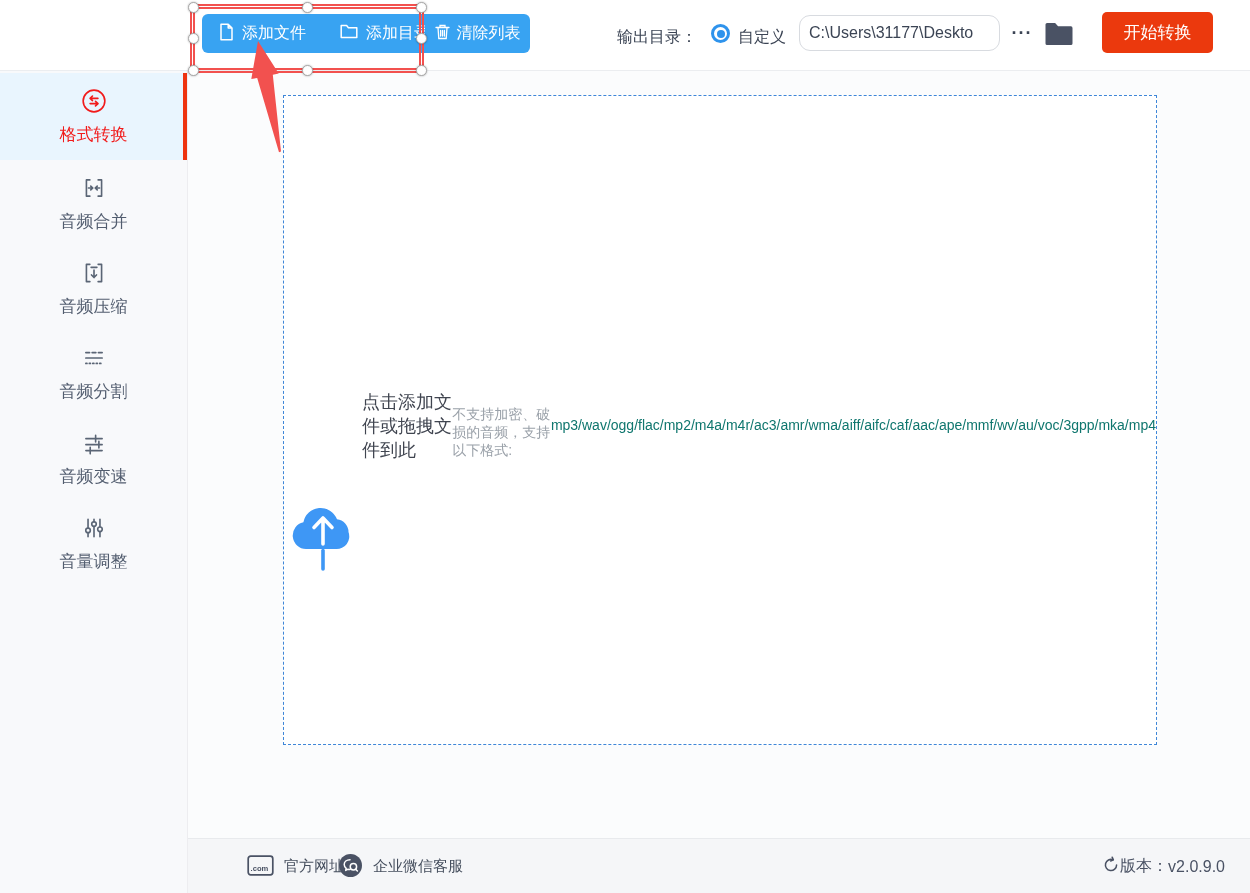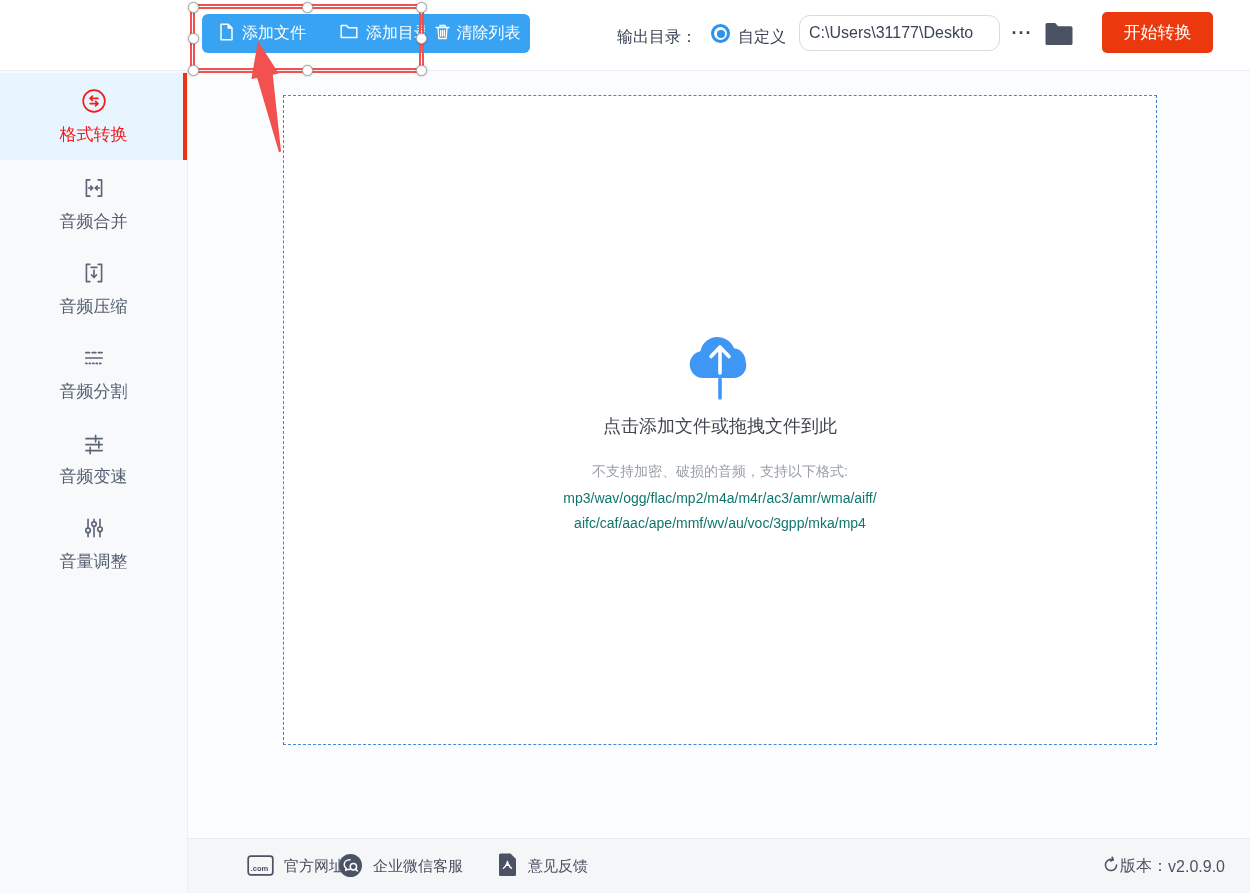--- a/index.html
+++ b/index.html
@@ -51,21 +51,21 @@
   .nav-item svg { display:block; }
   .nav-item.active { background:#e9f5fe; color:#f11b1b; height:87px; }
   .nav-item.active .active-bar { position:absolute; right:0; top:0; width:4px; height:100%;
               background:#ee3310; }
 
   
   .main { position:absolute; left:188px; top:71px; width:1062px; height:767px;
           background:#fbfcfd; }
   .dropzone { position:absolute; left:95px; top:24px; width:874px; height:650px;
               background:#ffffff; border:1px dashed #3e86d8; cursor:pointer;
-              display:flex; flex-direction:column; align-items:center; }
+              display:flex; flex-direction:row; align-items:center; }
   .dz-cloud { margin-top:230px; width:78px; height:76px; }
   .dz-main { margin-top:12px; font-size:18px; color:#404550; }
   .dz-hint { margin-top:25px; font-size:14px; color:#9aa1a9; }
   .dz-fmt  { margin-top:9px;  font-size:14px; color:#0f766e; }
 
   
   .footer { position:absolute; left:188px; top:838px; width:1062px; height:55px;
             background:#f5f6f8; border-top:1px solid #e8eaed; }
   .foot-item { position:absolute; top:0; height:55px; display:flex; align-items:center;
                gap:10px; font-size:15px; color:#464f5e; cursor:pointer; background:none;
@@ -240,29 +240,20 @@
         <svg width="25" height="25" viewBox="0 0 25 25">
           <circle cx="12.5" cy="12.5" r="11.5" fill="#4a5264"></circle>
           <path d="M12 6.8 c-3.3 0-5.8 2.1-5.8 4.8 0 1.5.8 2.8 2 3.7 l-.5 2.1 2.3-1.2 c.6.2 1.3.3 2 .3" fill="none" stroke="#fff" stroke-width="1.5" stroke-linecap="round" stroke-linejoin="round"></path>
           <circle cx="15.4" cy="13.8" r="3.2" fill="none" stroke="#fff" stroke-width="1.5"></circle>
           <path d="M17.7 16.2 19.4 18" stroke="#fff" stroke-width="1.5" stroke-linecap="round"></path>
         </svg>
       </span>
       <span>企业微信客服</span>
     </button>
 
-    <button class="foot-item foot-feedback">
-      <span>
-        <svg width="21" height="25" viewBox="0 0 21 25">
-          <path d="M2 2 a1.5 1.5 0 0 1 1.5-1.5 h10 L19 6 v15.5 a1.5 1.5 0 0 1-1.5 1.5 h-14 A1.5 1.5 0 0 1 2 21.5 Z" fill="#4a5264"></path>
-          <path d="M10.5 8.5 c-.4 3-1.8 5.2-4 6.8 M10.5 8.5 c.4 3 1.8 5.2 4 6.8 M8.6 12.3 h3.8" fill="none" stroke="#fff" stroke-width="1.4" stroke-linecap="round"></path>
-        </svg>
-      </span>
-      <span>意见反馈</span>
-    </button>
 
     <div class="foot-version">
       <span>
         <svg width="18" height="18" viewBox="0 0 20 20">
           <path d="M16.2 10 A6.2 6.2 0 1 1 12.3 4.2" fill="none" stroke="#4a5264" stroke-width="1.7" stroke-linecap="round"></path>
           <path d="M11.3 1.3 12.6 4.3 9.6 5.6" fill="none" stroke="#4a5264" stroke-width="1.7" stroke-linecap="round" stroke-linejoin="round"></path>
         </svg>
       </span>
       <span>版本：</span>
         <span>v2.0.9.0</span>

